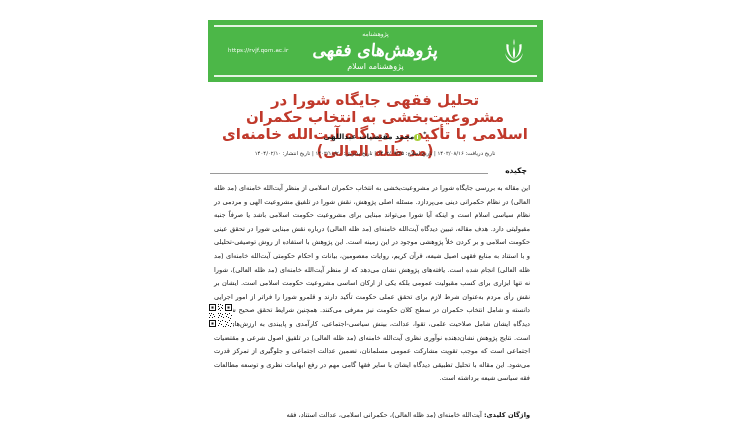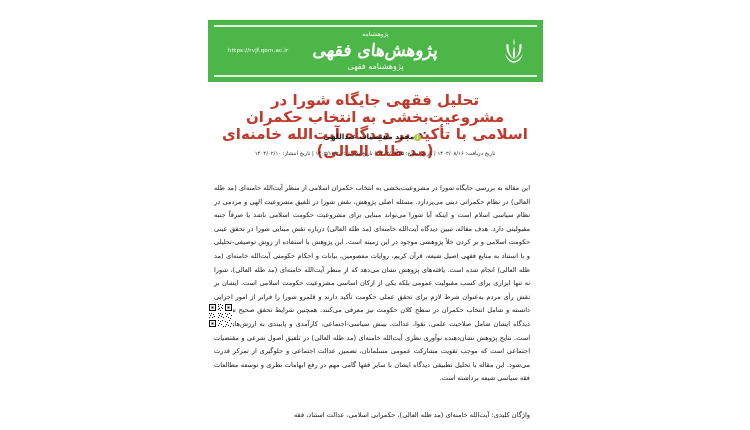--- a/index.html
+++ b/index.html
@@ -224,21 +224,21 @@
     position: absolute;
     left: 214px;
     top: 409px;
     width: 316px;
     font-size: 6.6px;
     line-height: 13px;
     color: #161616;
     direction: rtl;
     text-align: right;
   }
-  .keywords b { font-weight: normal; }
+  .keywords b { font-weight: bold; }
 </style>
 </head>
 <body>
 
 <div class="page">
 
   <div class="header-banner">
     <div class="banner-rule top"></div>
     <div class="banner-rule bottom"></div>
 
@@ -250,35 +250,39 @@
           <path d="M10 12 C9 20 12 28 20 32 C14 27 12 20 13 13 Z" fill="#ffffff"></path>
           <path d="M30 12 C31 20 28 28 20 32 C26 27 28 20 27 13 Z" fill="#ffffff"></path>
           <path d="M20 15 C22 21 22 27 20 33 C18 27 18 21 20 15 Z" fill="#ffffff"></path>
           <path d="M8 24 C11 31 15 34 20 35 C25 34 29 31 32 24 C30 33 26 36 20 37 C14 36 10 33 8 24 Z" fill="#ffffff"></path>
         </svg>
       </div>
 
       <div class="masthead">
         <div class="masthead-top">پژوهشنامه</div>
         <div class="masthead-main">پژوهش‌های فقهی</div>
-        <div class="masthead-sub">پژوهشنامه فقهی</div>
+        <div class="masthead-sub">پژوهشنامه اسلام</div>
       </div>
 
       <div class="journal-url">https://rvjf.qom.ac.ir</div>
     </div>
   </div>
 
   <div class="article-title">تحلیل فقهی جایگاه شورا در مشروعیت‌بخشی به انتخاب حکمران اسلامی با تأکید بر دیدگاه آیت‌الله خامنه‌ای (مد ظله العالی)</div>
 
   <div class="author-line">
     <span class="author-star">*</span><span class="orcid-badge"></span><span>محمد مقتضیات عبداللهی</span>
   </div>
 
   <div class="dates-line">تاریخ دریافت: ۱۴۰۳/۰۸/۱۶ | تاریخ اصلاح: ۱۴۰۳/۰۹/۲۵ | تاریخ پذیرش: ۱۴۰۳/۱۱/۲۰ | تاریخ انتشار: ۱۴۰۴/۰۲/۱۰</div>
 
+  <div class="abstract-head-wrap">
+    <div class="abstract-head-rule"></div>
+    <div class="abstract-head">چکیده</div>
+  </div>
 
   <div class="abstract-body">این مقاله به بررسی جایگاه شورا در مشروعیت‌بخشی به انتخاب حکمران اسلامی از منظر آیت‌الله خامنه‌ای (مد ظله العالی) در نظام حکمرانی دینی می‌پردازد. مسئله اصلی پژوهش، نقش شورا در تلفیق مشروعیت الهی و مردمی در نظام سیاسی اسلام است و اینکه آیا شورا می‌تواند مبنایی برای مشروعیت حکومت اسلامی باشد یا صرفاً جنبه مقبولیتی دارد. هدف مقاله، تبیین دیدگاه آیت‌الله خامنه‌ای (مد ظله العالی) درباره نقش مبنایی شورا در تحقق عینی حکومت اسلامی و بر کردن خلأ پژوهشی موجود در این زمینه است. این پژوهش با استفاده از روش توصیفی-تحلیلی و با استناد به منابع فقهی اصیل شیعه، قرآن کریم، روایات معصومین، بیانات و احکام حکومتی آیت‌الله خامنه‌ای (مد ظله العالی) انجام شده است. یافته‌های پژوهش نشان می‌دهد که از منظر آیت‌الله خامنه‌ای (مد ظله العالی)، شورا نه تنها ابزاری برای کسب مقبولیت عمومی بلکه یکی از ارکان اساسی مشروعیت حکومت اسلامی است. ایشان بر نقش رأی مردم به‌عنوان شرط لازم برای تحقق عملی حکومت تأکید دارند و قلمرو شورا را فراتر از امور اجرایی دانسته و شامل انتخاب حکمران در سطح کلان حکومت نیز معرفی می‌کنند. همچنین شرایط تحقق صحیح شورا از دیدگاه ایشان شامل صلاحیت علمی، تقوا، عدالت، بینش سیاسی-اجتماعی، کارآمدی و پایبندی به ارزش‌های دینی است. نتایج پژوهش نشان‌دهنده نوآوری نظری آیت‌الله خامنه‌ای (مد ظله العالی) در تلفیق اصول شرعی و مقتضیات اجتماعی است که موجب تقویت مشارکت عمومی مسلمانان، تضمین عدالت اجتماعی و جلوگیری از تمرکز قدرت می‌شود. این مقاله با تحلیل تطبیقی دیدگاه ایشان با سایر فقها گامی مهم در رفع ابهامات نظری و توسعه مطالعات فقه سیاسی شیعه برداشته است.</div>
 
   <div class="qr-code">
     <svg width="25" height="25" viewBox="0 0 25 25" xmlns="http://www.w3.org/2000/svg">
       <rect width="25" height="25" fill="#ffffff"></rect>
       <g fill="#111111">
         <rect x="1" y="1" width="7" height="7"></rect>
         <rect x="17" y="1" width="7" height="7"></rect>
         <rect x="1" y="17" width="7" height="7"></rect>

